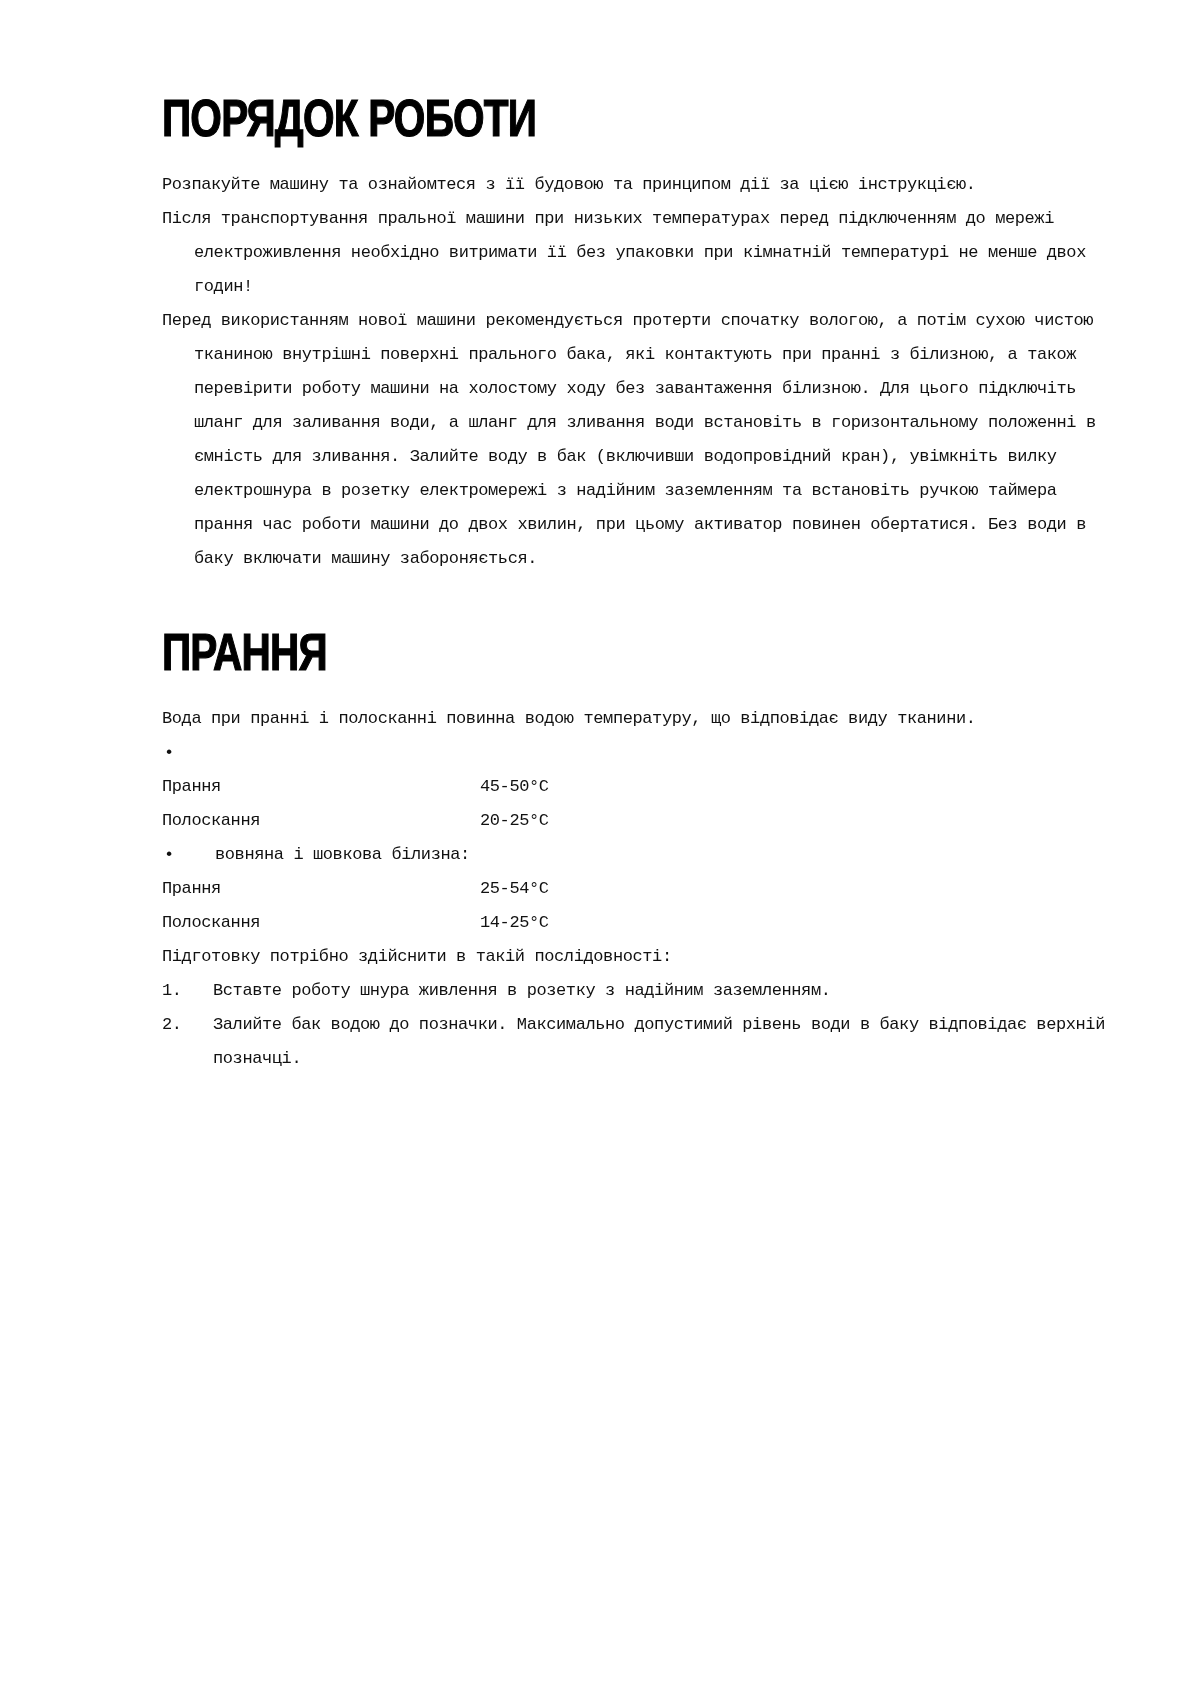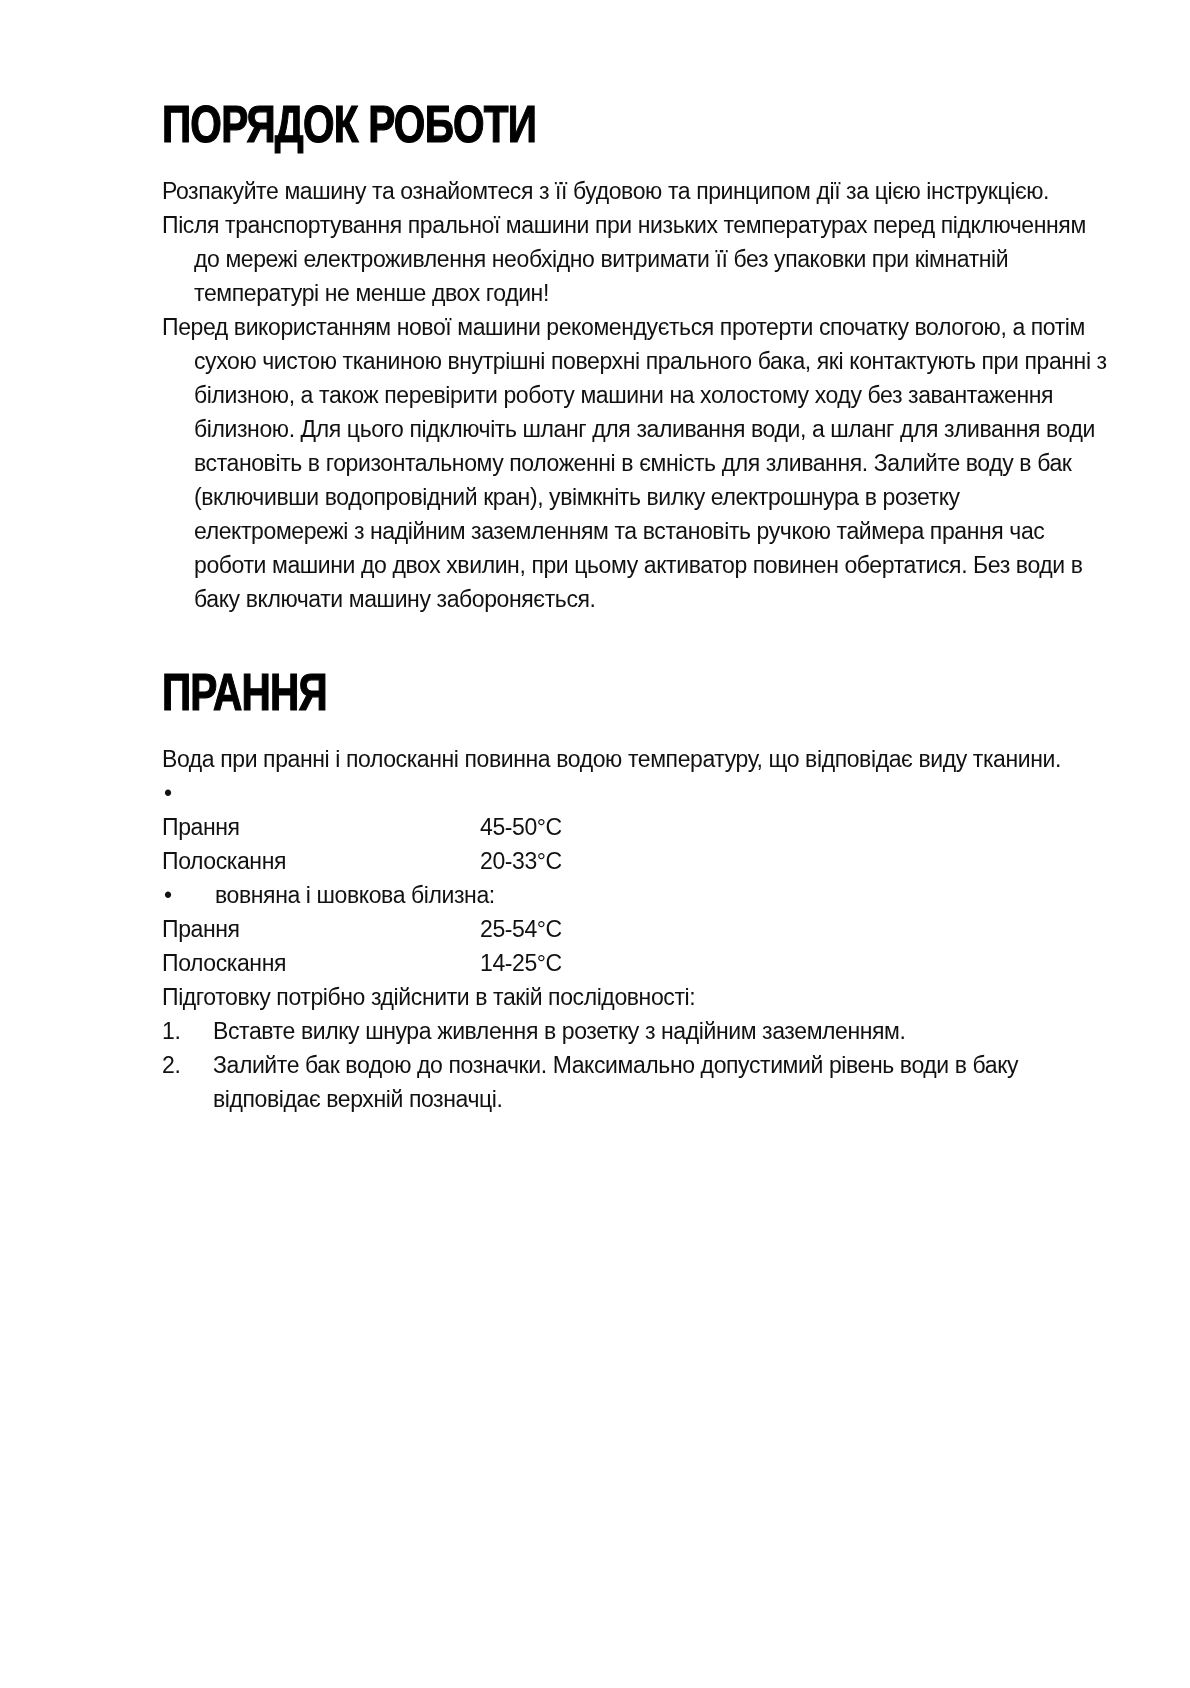--- a/index.html
+++ b/index.html
@@ -7,42 +7,43 @@
       width: 1190px;
       height: 1688px;
       position: relative;
       overflow: hidden;
       color: #111111;
       font-family: "Liberation Sans", "DejaVu Sans", sans-serif;
     }
     .page {
       position: absolute;
       left: 162px;
-      top: 86px;
+      top: 80px;
       width: 950px;
     }
     .heading {
       font-family: "Liberation Sans", "DejaVu Sans", sans-serif;
       font-weight: 900;
       font-size: 52px;
       line-height: 60px;
       margin: 0;
       transform: scaleX(0.78);
       transform-origin: left center;
       letter-spacing: -1px;
       color: #000000;
       -webkit-text-stroke: 1.2px #000000;
       white-space: nowrap;
     }
     .h1 { margin-top: 8px; height: 80px; }
     .h2 { margin-top: 46px; height: 80px; }
     .text {
-      font-size: 23px;
+      font-size: 17px;
       line-height: 34px;
       letter-spacing: -0.4px;
+      font-family: Liberation Mono, monospace;
     }
     .para {
       margin: 0;
       padding-left: 32px;
       text-indent: -32px;
     }
     .row {
       display: flex;
       margin: 0;
     }
@@ -73,41 +74,41 @@
 
     <div class="bullet-row">
       <span class="mark">•</span>
     </div>
     <div class="row">
       <span class="label">Прання</span>
       <span>45-50°C</span>
     </div>
     <div class="row">
       <span class="label">Полоскання</span>
-      <span>20-33°C</span>
+      <span>20-25°C</span>
     </div>
 
     <div class="bullet-row">
       <span class="mark">•</span>
       <span>вовняна і шовкова білизна:</span>
     </div>
     <div class="row">
       <span class="label">Прання</span>
       <span>25-54°C</span>
     </div>
     <div class="row">
       <span class="label">Полоскання</span>
       <span>14-25°C</span>
     </div>
 
     <p class="para">Підготовку потрібно здійснити в такій послідовності:</p>
 
     <div class="num-row">
       <span class="mark">1.</span>
-      <span class="body">Вставте вилку шнура живлення в розетку з надійним заземленням.</span>
+      <span class="body">Вставте роботу шнура живлення в розетку з надійним заземленням.</span>
     </div>
     <div class="num-row">
       <span class="mark">2.</span>
       <span class="body">Залийте бак водою до позначки. Максимально допустимий рівень води в баку відповідає верхній позначці.</span>
     </div>
   </div>
 
 </div>
 
 </body></html>

